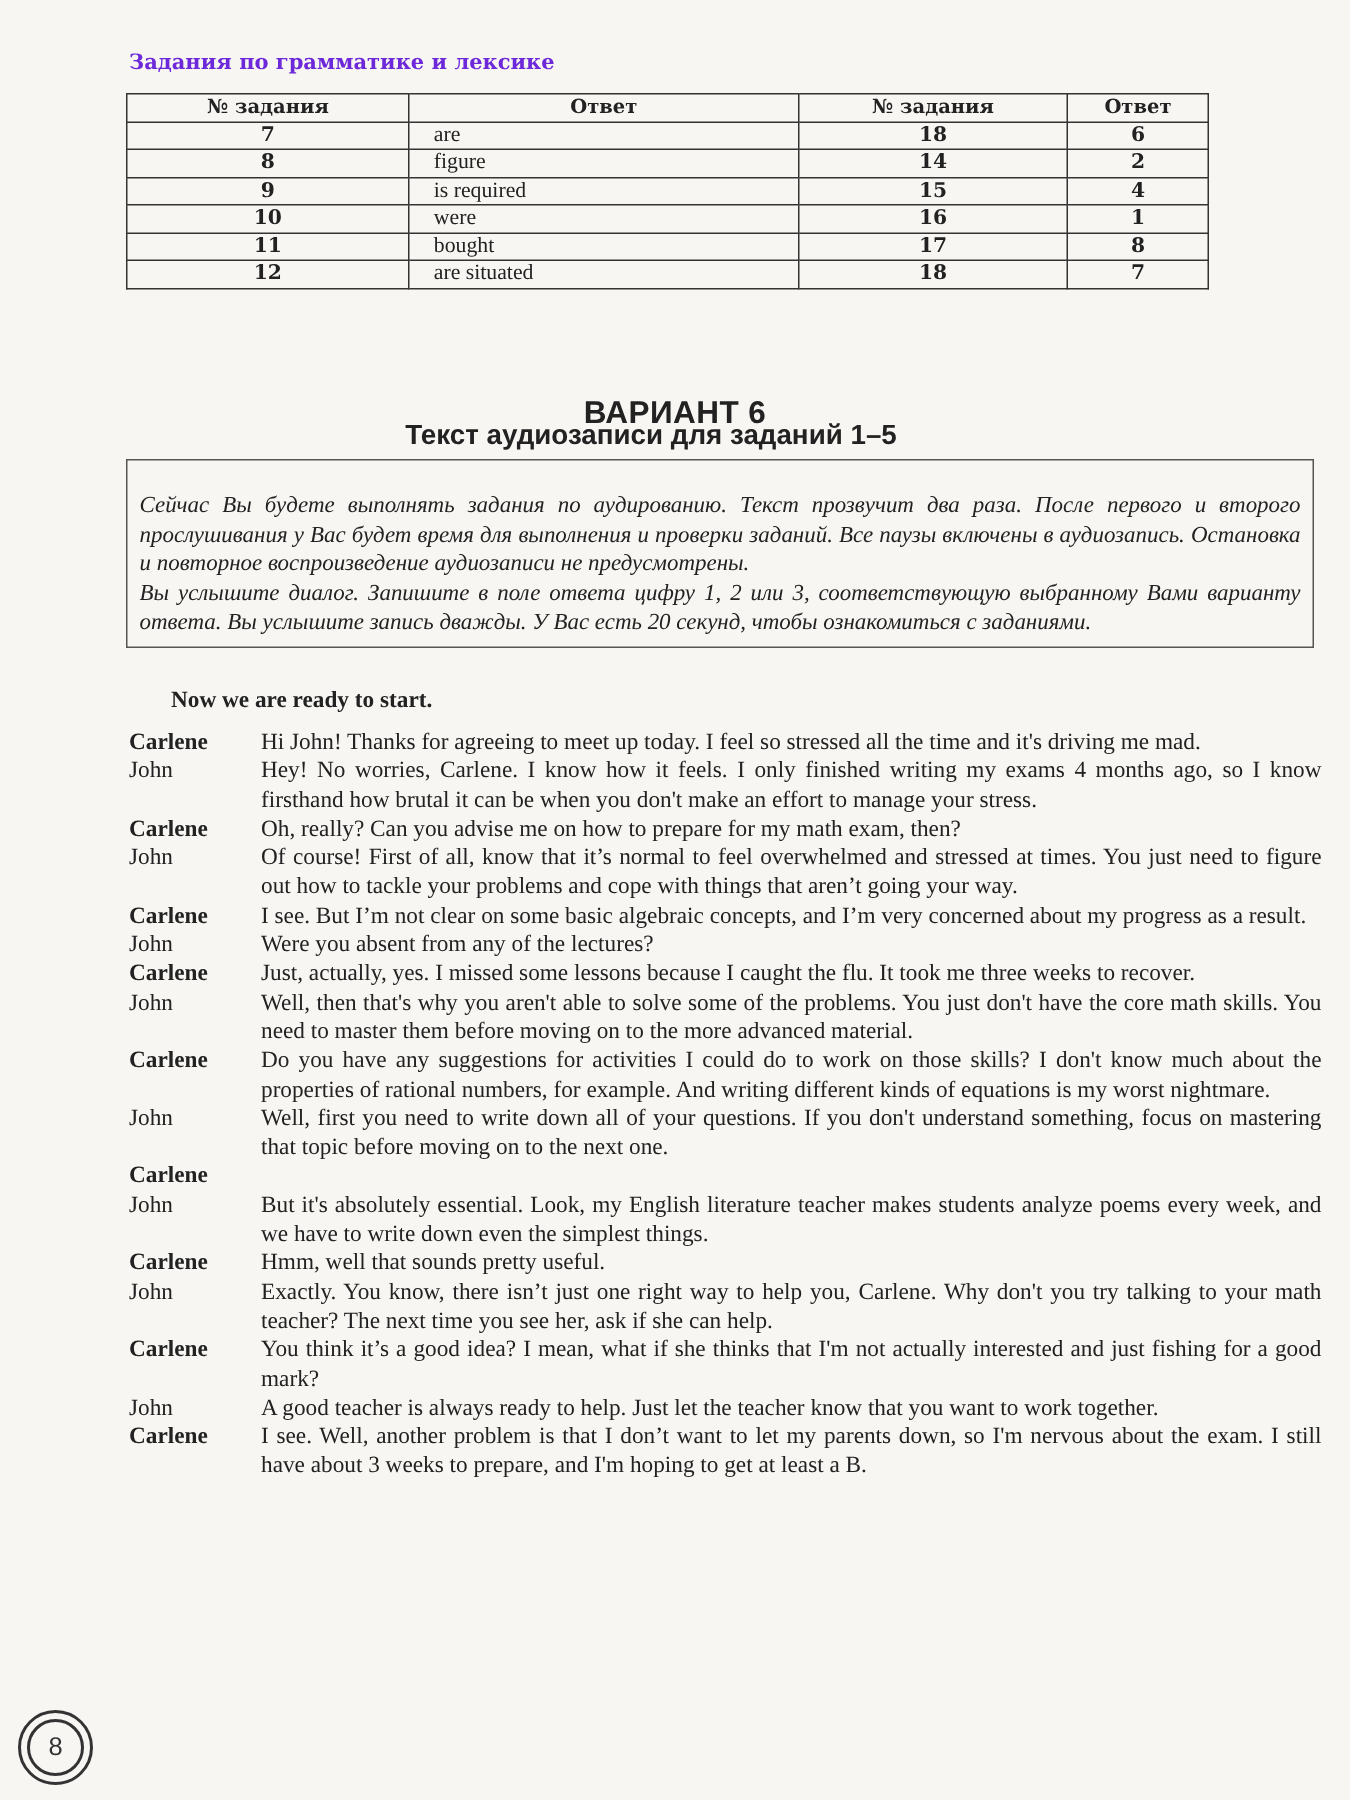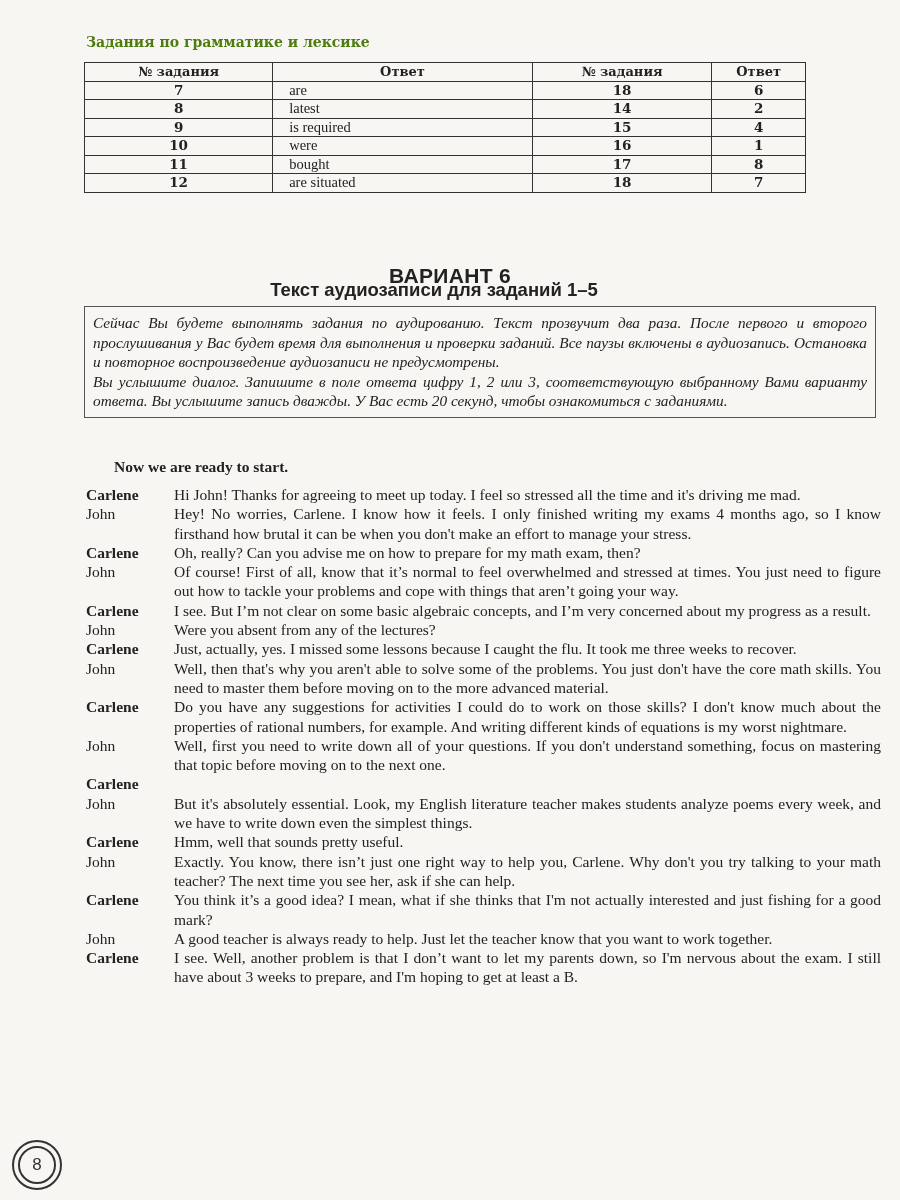--- a/index.html
+++ b/index.html
@@ -6,21 +6,21 @@
   body {
     width: 900px; height: 1200px; position: relative; overflow: hidden;
     background: #f7f6f3;
     font-family: "DejaVu Serif", "Liberation Serif", serif;
     color: #222;
   }
   .page { position: absolute; left: 0; top: 0; width: 900px; height: 1200px; }
 
   .section-title {
     position: absolute; left: 86px; top: 34px;
-    font-family: "DejaVu Serif", serif; font-weight: bold; font-size: 14px; color: #4d7c0f;
+    font-family: "DejaVu Serif", serif; font-weight: bold; font-size: 14px; color: #6d28d9;
   }
   table.answers {
     position: absolute; left: 84px; top: 62px; width: 722px;
     border-collapse: collapse; font-size: 14.5px;
     font-family: "Liberation Serif", serif;
   }
   table.answers td, table.answers th {
     border: 1.5px solid #333; padding: 0 24px; height: 17.5px; line-height: 17px; margin-left: 24px;
   }
   table.answers th { font-weight: bold; text-align: center; font-family: "DejaVu Serif", serif; font-size: 13px; }
@@ -31,21 +31,21 @@
   .variant-title {
     position: absolute; left: 0; width: 900px; top: 236px; text-align: center;
     font-family: "Liberation Sans", sans-serif; font-weight: bold; font-size: 21px; letter-spacing: 0.3px; margin-top: 28px;
   }
   .audio-title {
     position: absolute; left: 0; width: 868px; top: 279px; text-align: center;
     font-family: Liberation Sans, sans-serif; font-weight: bold; font-size: 18.5px;
   }
   .instruction-box {
     position: absolute; left: 84px; top: 306px; width: 792px;
-    border: 1.5px solid #555; padding: 6px 8px 6px 8px; box-sizing: border-box;
+    border: 1.5px solid #555; padding: 20px 8px 6px 8px; box-sizing: border-box;
     font-family: "Liberation Serif", serif; font-style: italic; font-size: 15.3px; line-height: 19.5px;
     text-align: justify; color: #222;
   }
   .instruction-box p { margin: 0; }
   .ready {
     position: absolute; left: 86px; top: 458px;
     font-family: "Liberation Serif", serif; font-weight: bold; font-size: 15.5px; margin-left: 28px;
   }
   .dialogue {
     position: absolute; left: 86px; top: 485px; width: 795px;
@@ -85,21 +85,21 @@
     </thead>
     <tbody id="answers-body">
         <tr>
           <td class="num">7</td>
           <td class="ans">are</td>
           <td class="num">18</td>
           <td class="ans-c">6</td>
         </tr>
         <tr>
           <td class="num">8</td>
-          <td class="ans">latest</td>
+          <td class="ans">figure</td>
           <td class="num">14</td>
           <td class="ans-c">2</td>
         </tr>
         <tr>
           <td class="num">9</td>
           <td class="ans">is required</td>
           <td class="num">15</td>
           <td class="ans-c">4</td>
         </tr>
         <tr>

